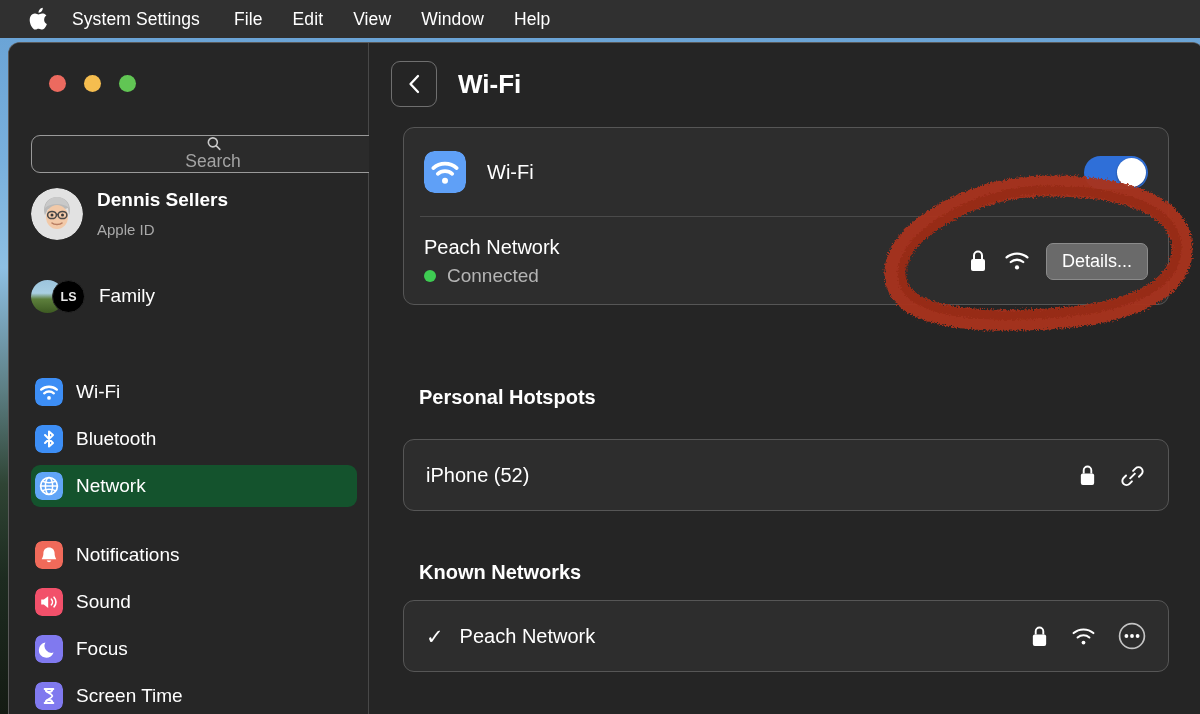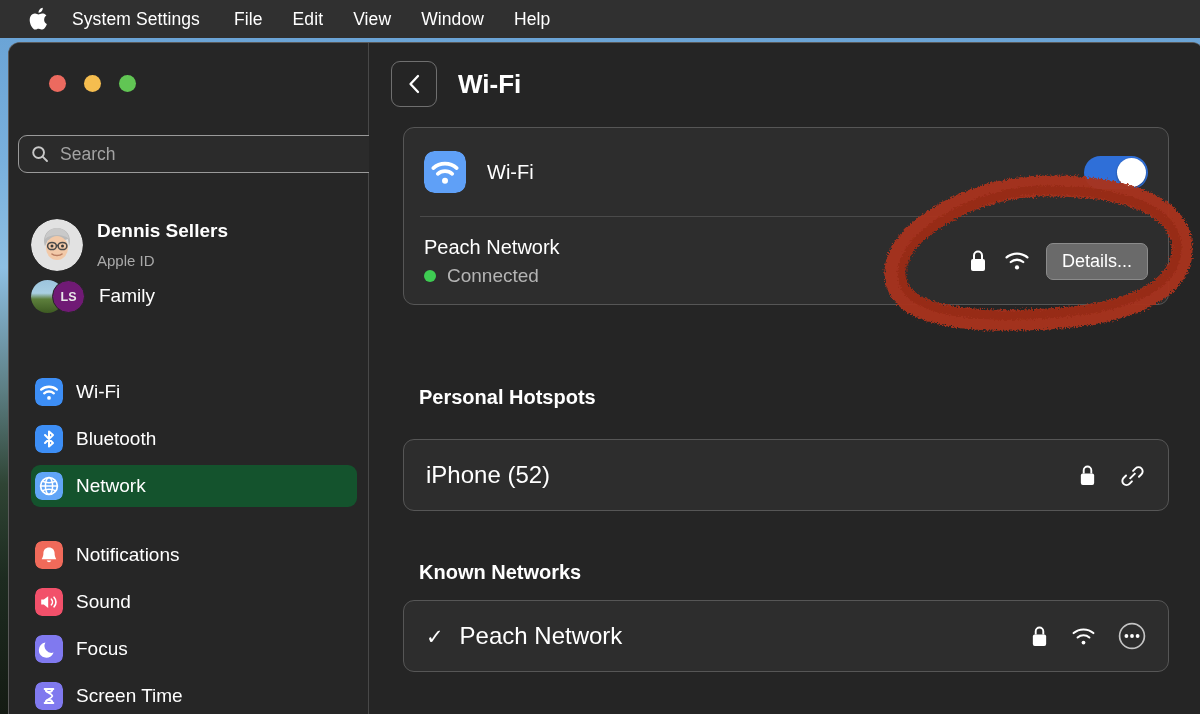--- a/index.html
+++ b/index.html
@@ -48,43 +48,43 @@
     background:#262626;
     border-right:1px solid #484848;
     box-sizing:border-box;
     position:relative;
   }
   .traffic { position:absolute; left:40px; top:32px; display:flex; gap:18px; }
   .light { width:17px; height:17px; border-radius:50%; }
   .light.red{background:#ec6a5f;} .light.yellow{background:#f5bd4f;} .light.green{background:#61c554;}
 
   .search-wrap {
-    position:absolute; left:9px; top:92px; width:364px; height:38px;
+    position:absolute; left:22px; top:92px; width:364px; height:38px;
     border:1px solid #9a9a9a; border-radius:9px; background:#2b2b2b;
-    display:flex; align-items:center; box-sizing:border-box;
+    display:flex; align-items:center; box-sizing:border-box;flex-direction:column;
   }
   .search-icon { margin-left:12px; margin-right:11px; display:block; }
   .search-ph { color:#a3a3a3; font-size:17.5px; }
 
-  .profile { position:absolute; left:22px; top:176px; display:flex; align-items:flex-end; }
+  .profile { position:absolute; left:22px; top:145px; display:flex; align-items:flex-end; }
   .avatar { width:52px; height:52px; border-radius:50%; flex:0 0 52px; overflow:hidden; }
   .profile-txt { margin-left:14px; }
   .profile-name { color:#fff; font-size:19px; font-weight:700; line-height:23px; }
   .profile-sub { color:#a9a9a9; font-size:15px; line-height:20px; margin-top:9px; }
 
   .family { position:absolute; left:22px; top:235px; display:flex; align-items:center; }
   .family-icons { position:relative; width:56px; height:36px; flex:0 0 56px; }
   .fam-photo {
     position:absolute; left:0; top:2px; width:33px; height:33px; border-radius:50%;
     background:linear-gradient(180deg,#9cc4dd 0%,#a9cfe2 40%,#5d7f3c 58%,#3d5a22 100%);
     overflow:hidden;
   }
   .fam-initials {
     position:absolute; left:21px; top:2px; width:33px; height:33px; border-radius:50%;
-    background:#701a75; color:#e8e8e8; font-size:12.5px; font-weight:700;
+    background:#000000; color:#e8e8e8; font-size:12.5px; font-weight:700;
     display:flex; align-items:center; justify-content:center;
     border:1.5px solid #262626; box-sizing:border-box;
   }
   .family-label { color:#fff; font-size:19px; margin-left:12px; }
 
   .nav { position:absolute; left:22px; top:328px; width:326px; }
   .nav-row {
     display:flex; align-items:center; height:42px; border-radius:9px;
     padding-left:4px; box-sizing:border-box; margin-bottom:5px;
   }
@@ -132,21 +132,21 @@
     color:#fff; font-size:18px; padding:7px 15px; white-space:nowrap; box-sizing:border-box;
   }
 
   .section-title { position:absolute; left:50px; color:#fff; font-size:20px; font-weight:700; }
   .title-hotspots { top:343px; }
   .title-known { top:518px; }
 
   .card-hotspot { top:396px; height:72px; }
   .card-known { top:557px; height:72px; }
   .simple-row { height:100%; display:flex; align-items:center; padding:0 22px; box-sizing:border-box; }
-  .row-label { color:#fff; font-size:24px; }
+  .row-label { color:#fff; font-size:20px; }
   .check { color:#fff; font-size:21px; margin-right:16px; line-height:1; }
   .row-right-2 { margin-left:auto; display:flex; align-items:center; gap:22px; }
 
   
   .annotation { position:absolute; left:0; top:0; width:1200px; height:714px; pointer-events:none; z-index:60; }
 </style>
 </head>
 <body>
 
 <div id="root">

